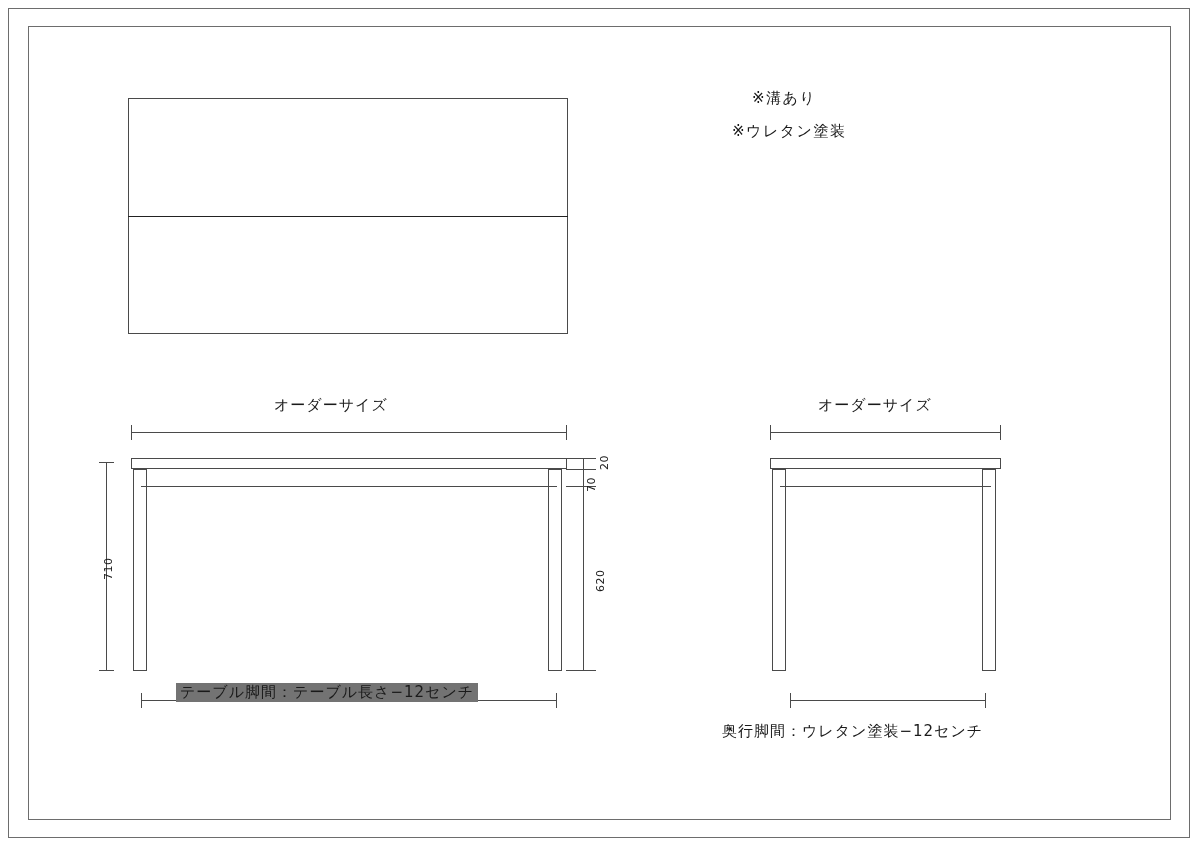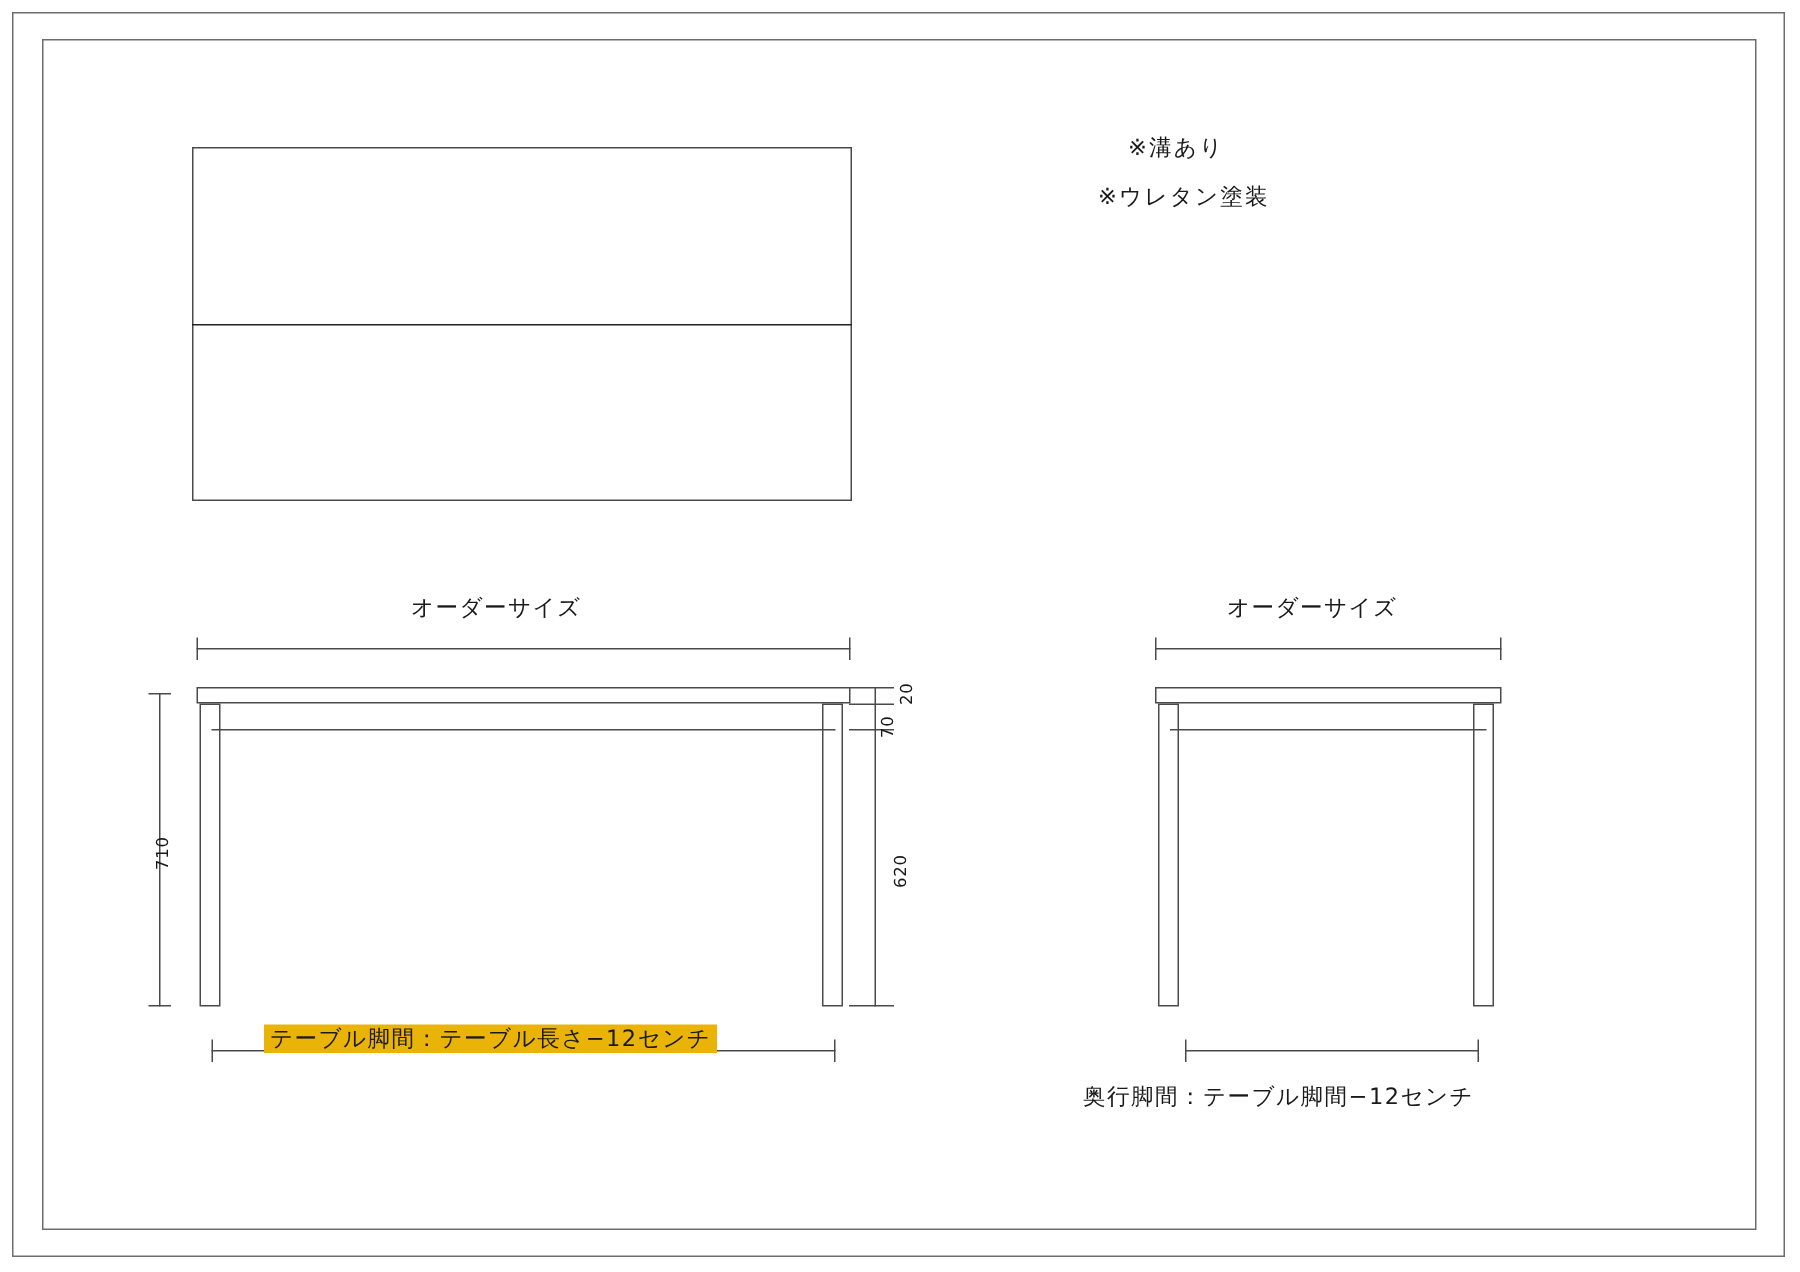--- a/index.html
+++ b/index.html
@@ -124,36 +124,36 @@
     <div class="ln h" style="left:566px; top:486px; width:30px;"></div>
     <div class="ln h" style="left:566px; top:670px; width:30px;"></div>
 
     <div class="txt small vert" style="left:598px; top:470px;">20</div>
     <div class="txt small vert" style="left:585px; top:492px;">70</div>
     <div class="txt small vert" style="left:594px; top:592px;">620</div>
 
     <div class="ln h" style="left:141px; top:700px; width:416px;"></div>
     <div class="ln v" style="left:141px; top:693px; height:15px;"></div>
     <div class="ln v" style="left:556px; top:693px; height:15px;"></div>
-    <div class="txt" style="left:176px; top:683px; background:#eab308; padding:0 4px;">テーブル脚間：テーブル長さ−12センチ</div>
+    <div class="txt" style="left:176px; top:683px; background:#737373; padding:0 4px;">テーブル脚間：テーブル長さ−12センチ</div>
   </div>
 
   <div>
 
     <div class="txt" style="left:818px; top:396px;">オーダーサイズ</div>
     <div class="ln h" style="left:770px; top:432px; width:231px;"></div>
     <div class="tick v" style="left:770px; top:425px; width:1px; height:15px;"></div>
     <div class="tick v" style="left:1000px; top:425px; width:1px; height:15px;"></div>
 
     <div class="rect" style="left:770px; top:458px; width:231px; height:11px;"></div>
 
     <div class="ln h" style="left:780px; top:486px; width:211px;"></div>
 
     <div class="rect" style="left:772px; top:469px; width:14px; height:202px;"></div>
     <div class="rect" style="left:982px; top:469px; width:14px; height:202px;"></div>
 
     <div class="ln h" style="left:790px; top:700px; width:196px;"></div>
     <div class="ln v" style="left:790px; top:693px; height:15px;"></div>
     <div class="ln v" style="left:985px; top:693px; height:15px;"></div>
-    <div class="txt" style="left:722px; top:722px;">奥行脚間：テーブル脚間−12センチ</div>
+    <div class="txt" style="left:722px; top:722px;">奥行脚間：ウレタン塗装−12センチ</div>
   </div>
 
 </div>
 
 </body></html>

